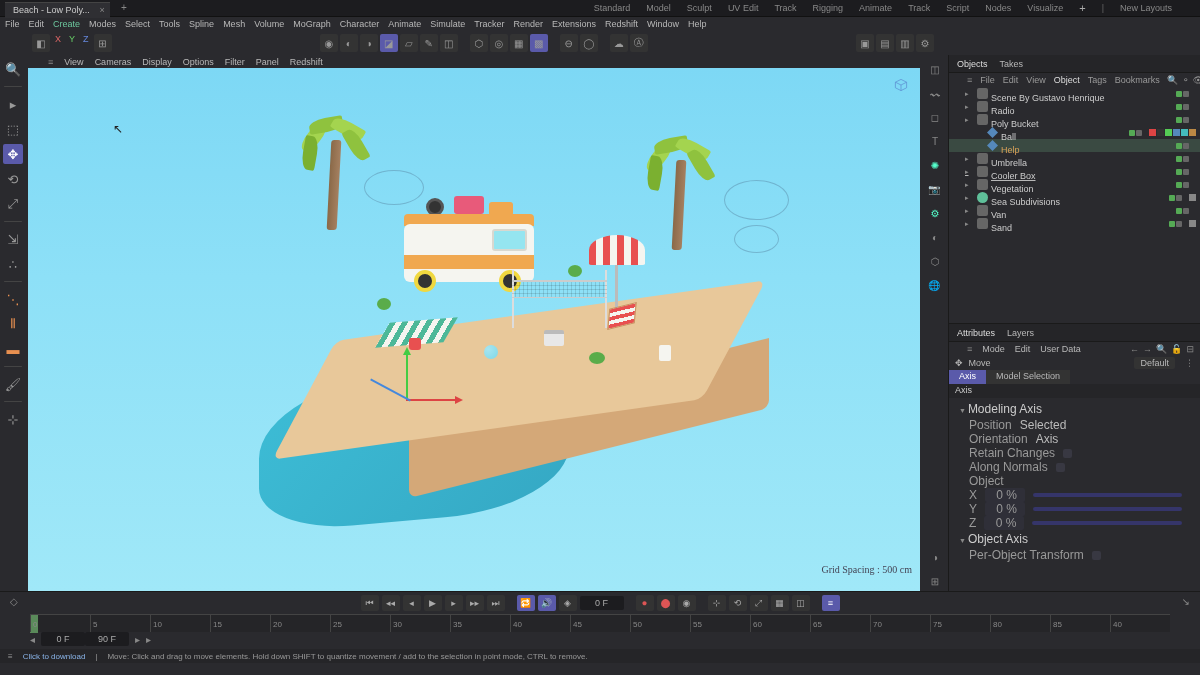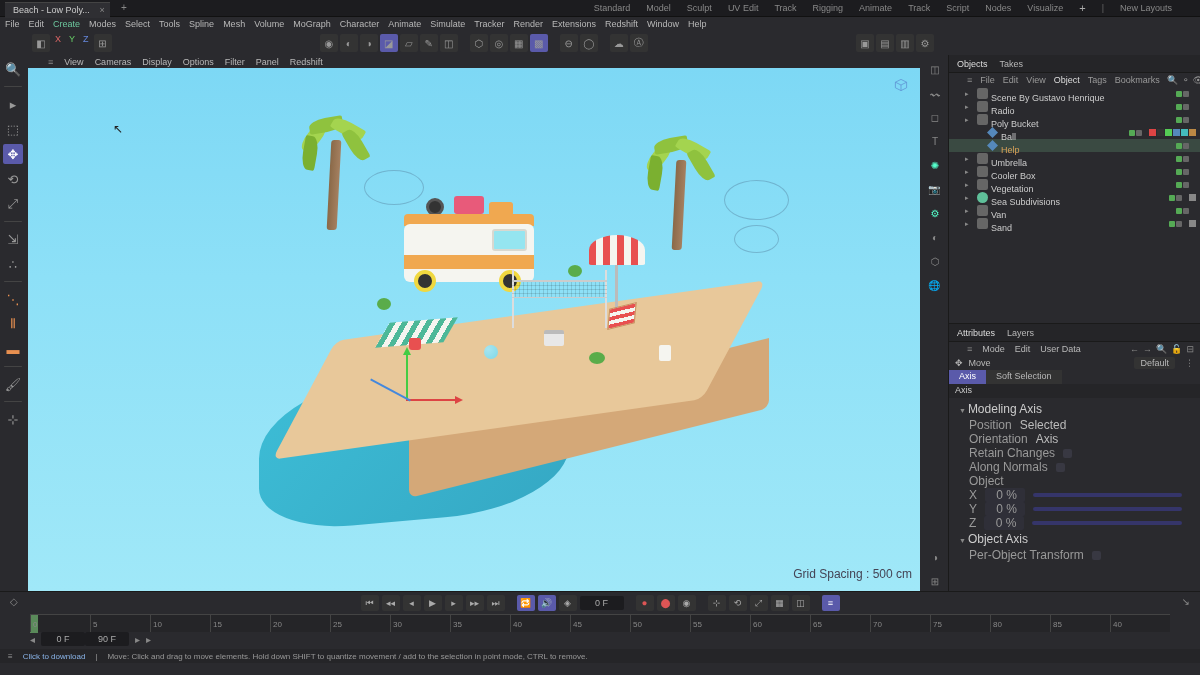--- a/index.html
+++ b/index.html
@@ -41,21 +41,21 @@
 .left-tool.sep { height: 1px; background: #444; width: 18px; margin: 2px 0; }
 
 
 .viewport-area { flex: 1; display: flex; flex-direction: column; background: #2a2a2e; }
 .viewport-menu { height: 13px; background: #2a2a2e; display: flex; align-items: center; padding-left: 22px; gap: 11px; font-size: 9px; }
 .viewport-header { height: 12px; display: flex; font-size: 8px; }
 .viewport-header .persp { background: #35356a; color: #a8a8d8; padding: 0 8px; }
 .viewport-header .cam { background: #35356a; color: #a8a8d8; padding: 0 8px; margin-left: auto; margin-right: 438px; }
 .viewport { flex: 1; background: linear-gradient(180deg, #7dd8f5 0%, #8de0f7 40%, #a0e8f8 100%); position: relative; overflow: hidden; margin: 0 2px; }
 .cursor-pointer { position: absolute; top: 54px; left: 85px; font-size: 12px; color: #222; }
-.grid-info { position: absolute; bottom: 10px; right: 8px; font-size: 12px; color: #445; }
+.grid-info { position: absolute; bottom: 16px; right: 8px; font-size: 10px; color: #445; font-family: Liberation Serif, serif; }
 .nav-cube { position: absolute; top: 10px; right: 12px; width: 14px; height: 14px; }
 
 
 .scene { position: absolute; left: 50%; top: 52%; transform: translate(-50%, -50%); width: 620px; height: 440px; }
 .island { position: absolute; left: 100px; top: 175px; width: 470px; height: 165px; }
 .sand-top { position: absolute; width: 430px; height: 110px; background: #e8c89a; transform: skewY(-8deg) skewX(-30deg); border-radius: 8px; left: 40px; top: 20px; }
 .sand-side { position: absolute; width: 360px; height: 70px; background: #d4a878; left: 145px; top: 88px; transform: skewY(-14deg); border-radius: 0 0 8px 8px; }
 .water { position: absolute; width: 310px; height: 150px; background: linear-gradient(135deg, #3dbdd6 0%, #35a8c4 100%); left: -5px; top: 75px; border-radius: 50% 30% 40% 30%; transform: skewY(-5deg); }
 
 .palm1 { position: absolute; left: 165px; top: 20px; }
@@ -471,21 +471,21 @@
         <div class="obj-row" style="padding-left: 16px;">
           <span class="obj-expand">▸</span>
           <span class="obj-icon null"></span>
           <span class="obj-name">Umbrella</span>
           <span class="obj-dots">
             <span class="dot g"></span>
             <span class="dot gr"></span>
           </span>
           <span class="tag-chips"></span>
         </div>
-        <div class="obj-row" style="padding-left: 16px;">
+        <div class="obj-row" style="padding-left: 16px; text-decoration: underline;">
           <span class="obj-expand">▸</span>
           <span class="obj-icon null"></span>
           <span class="obj-name">Cooler Box</span>
           <span class="obj-dots">
             <span class="dot g"></span>
             <span class="dot gr"></span>
           </span>
           <span class="tag-chips"></span>
         </div>
         <div class="obj-row" style="padding-left: 16px;">
@@ -553,21 +553,21 @@
         </div>
       </div>
       <div class="attr-move-row">
         <span>✥</span>
         <span>Move</span>
         <span class="def">Default</span>
         <span style="color:#888;margin-left:4px">⋮</span>
       </div>
       <div class="attr-tabs">
         <div class="attr-tab active">Axis</div>
-        <div class="attr-tab">Soft Selection</div>
+        <div class="attr-tab">Model Selection</div>
       </div>
       <div class="attr-section-title">Axis</div>
       <div class="attr-group">
         <div class="attr-group-h">Modeling Axis</div>
         <div class="attr-field">
             <span>Position</span>
             <span class="val">Selected</span>
           </div>
         <div class="attr-field">
             <span>Orientation</span>

